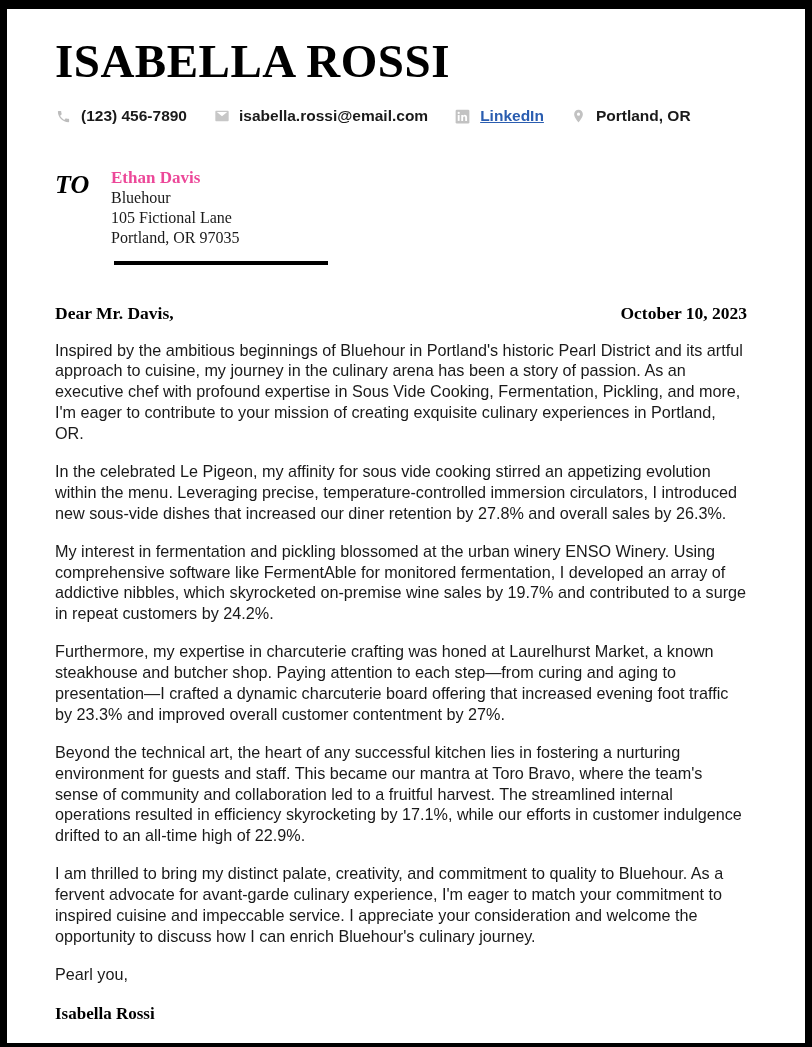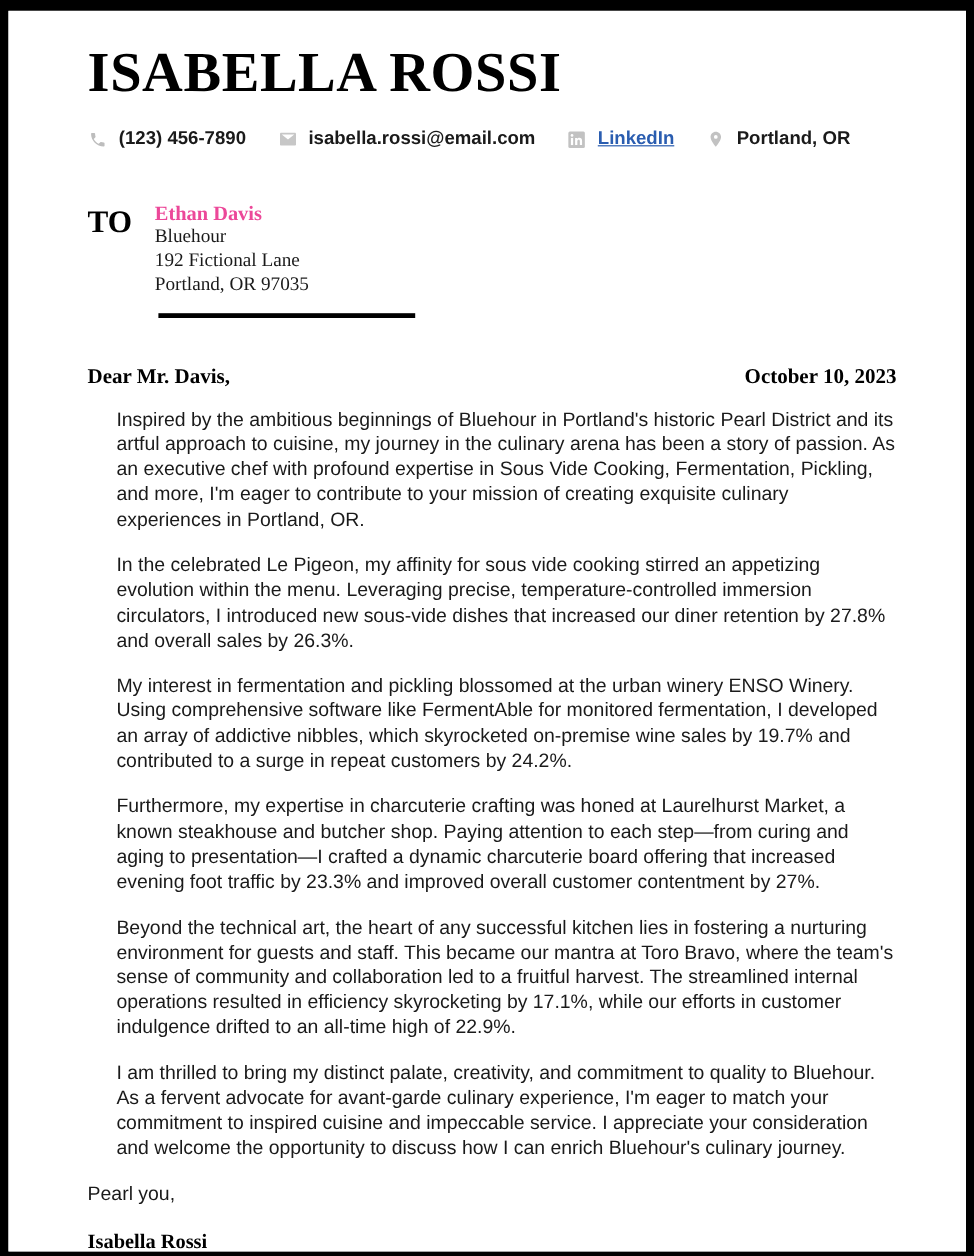--- a/index.html
+++ b/index.html
@@ -24,21 +24,21 @@
     border-top: 9px solid #000000;
     border-bottom: 4px solid #000000;
     overflow: hidden;
   }
 
   .sheet {
     box-sizing: border-box;
     width: 100%;
     height: 100%;
     background: #ffffff;
-    padding: 28px 56px 0 66px;
+    padding: 28px 56px 0 48px;
   }
 
   
   .name {
     font-family: "Liberation Serif", serif;
     font-weight: bold;
     font-size: 47px;
     line-height: 1.04;
     letter-spacing: 0.5px;
     color: #000000;
@@ -96,20 +96,21 @@
   }
   .to-label {
     font-family: "Liberation Serif", serif;
     font-weight: bold;
     font-size: 26px;
     line-height: 1;
     color: #000000;
     padding-top: 4px;
     width: 56px;
     flex: 0 0 auto;
+    font-style: italic;
   }
   .to-lines {
     display: block;
   }
   .to-name {
     font-family: "Liberation Serif", serif;
     font-weight: bold;
     font-size: 17px;
     line-height: 1.16;
     color: #ec4899;
@@ -139,21 +140,21 @@
   }
   .salutation, .letter-date {
     font-family: "Liberation Serif", serif;
     font-weight: bold;
     font-size: 17.5px;
     color: #000000;
     line-height: 1.2;
   }
 
   
-  .body-copy { margin-top: 16px; padding-right: 2px; margin-left: 24px; }
+  .body-copy { margin-top: 16px; padding-right: 2px; }
   .body-copy p {
     font-family: "Liberation Sans", sans-serif;
     font-size: 16.2px;
     line-height: 1.29;
     color: #1a1a1a;
     margin: 0 0 17px 0;
     text-align: left;
   }
   .closing {
     font-family: "Liberation Sans", sans-serif;
@@ -219,21 +220,21 @@
         <span>Portland, OR</span>
       </div>
 
     </div>
 
     <div class="to-block">
       <div class="to-label">TO</div>
       <div class="to-lines">
         <div class="to-name">Ethan Davis</div>
         <div class="to-line">Bluehour</div>
-        <div class="to-line">192 Fictional Lane</div>
+        <div class="to-line">105 Fictional Lane</div>
         <div class="to-line">Portland, OR 97035</div>
       </div>
     </div>
     <div class="to-rule"></div>
 
     <div class="sal-row">
       <div class="salutation">Dear Mr. Davis,</div>
       <div class="letter-date">October 10, 2023</div>
     </div>
 

